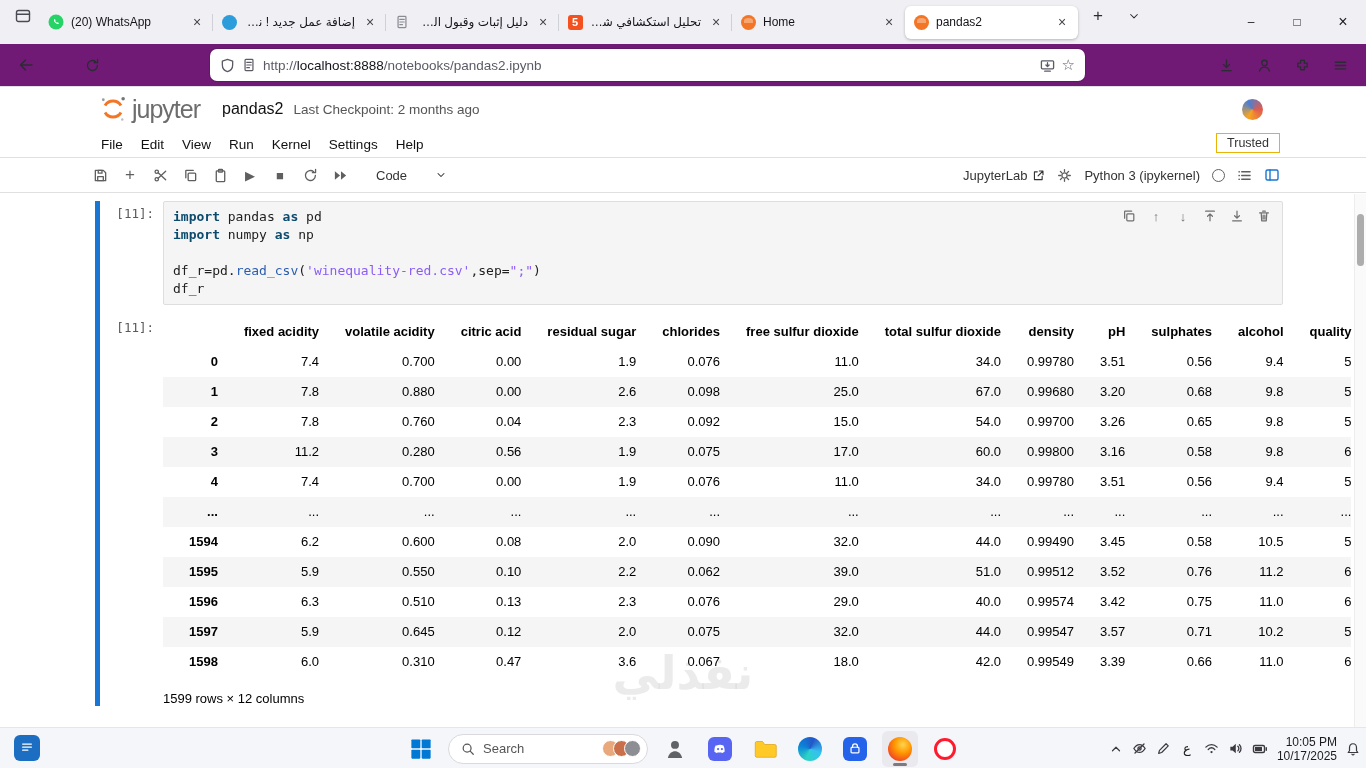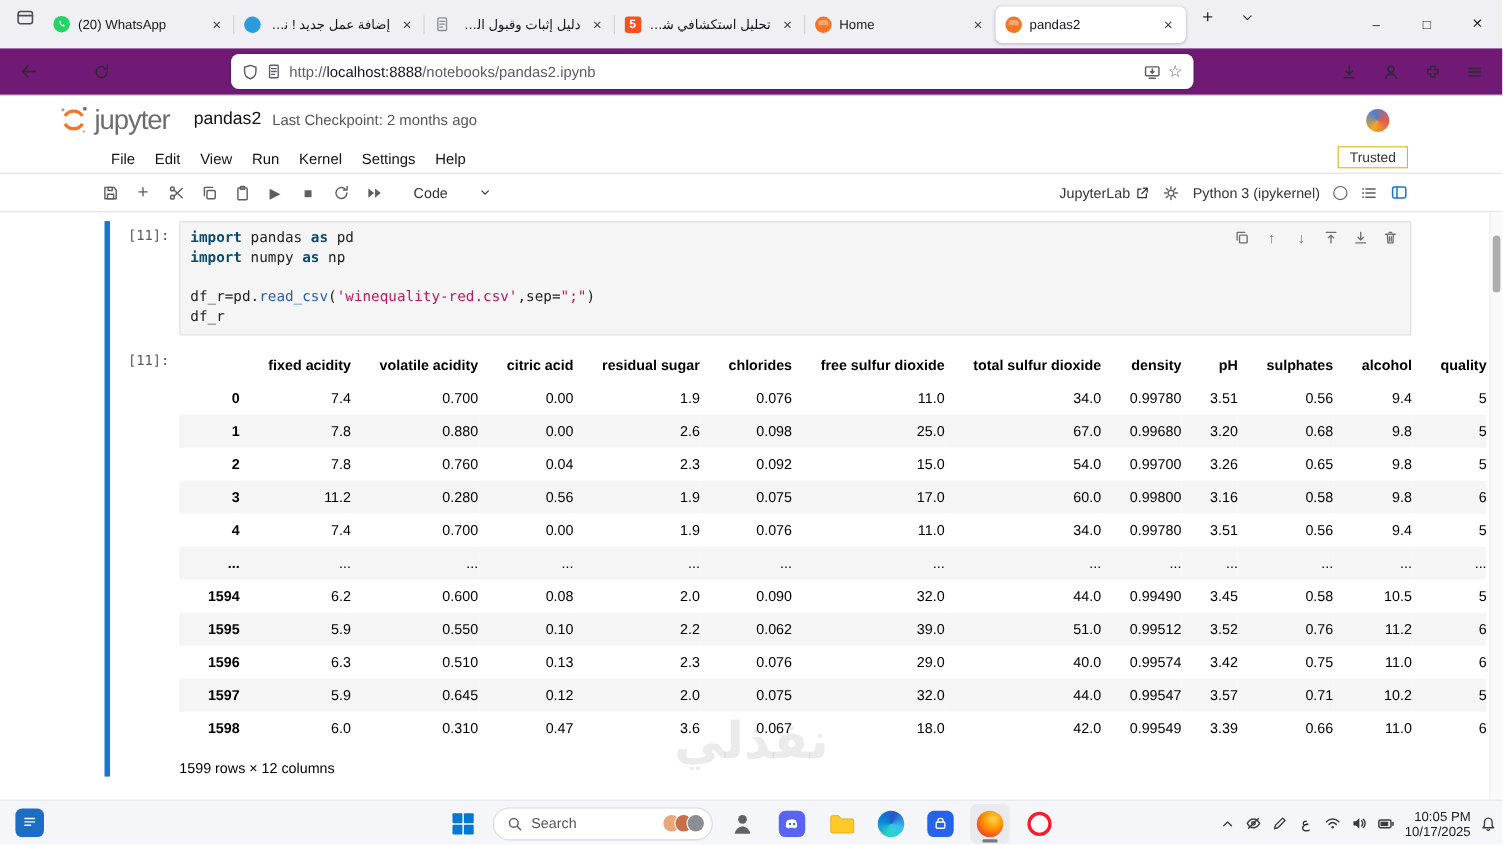--- a/index.html
+++ b/index.html
@@ -34,21 +34,21 @@
   .nav-btn.reload { margin-left:34px; }
   .urlbar { margin-left:102px; width:875px; height:32px; background:#fff; border-radius:7px; box-shadow:0 0 0 1px rgba(0,0,0,.12); display:flex; align-items:center; padding:0 10px; gap:7px; }
   .urlbar .url-text { flex:1; font-size:13.5px; color:#5b5b66; white-space:nowrap; overflow:hidden; }
   .url-domain { color:#15141a; }
   .url-icon { color:#5b5b66; display:flex; align-items:center; }
   .star-glyph { font-size:15px; color:#5b5b66; }
   .nav-right { margin-left:auto; display:flex; align-items:center; gap:6px; color:#2b2b33; }
 
   
   .content { position:absolute; top:87px; left:0; right:0; bottom:41px; background:#fff; overflow:hidden; }
-  .jp-header { height:44px; display:flex; align-items:center; padding-left:52px; position:relative; }
+  .jp-header { height:44px; display:flex; align-items:center; padding-left:98px; position:relative; }
   .jp-logo { display:flex; align-items:flex-end; gap:4px; }
   .jp-logo-text { font-size:25px; color:#6d6d6d; letter-spacing:-1px; }
   .jp-title { font-size:16px; color:#111; margin-left:22px; }
   .jp-checkpoint { font-size:13.5px; color:#555; margin-left:10px; }
   .badge-swirl { position:absolute; right:103px; top:12px; width:21px; height:21px; border-radius:50%; background:conic-gradient(from 210deg,#f6a623,#4d7fd0,#e25b4e,#f6a623); }
   .jp-menubar { height:27px; display:flex; align-items:center; padding-left:92px; border-bottom:1px solid #e0e0e0; position:relative; }
   .menu-item { font-size:13.5px; color:#111; padding:3px 9px; border-radius:3px; }
   .trusted { position:absolute; right:86px; top:2px; font-size:12.5px; color:#333; border:1px solid #eab308; padding:2px 10px; background:#fff; }
   .jp-toolbar { height:35px; display:flex; align-items:center; padding-left:86px; border-bottom:1px solid #e0e0e0; gap:2px; color:#5f5f5f; }
   .tb-btn { width:28px; height:26px; border:none; background:transparent; border-radius:4px; color:#5f5f5f; display:flex; align-items:center; justify-content:center; font-size:13px; }
@@ -60,21 +60,21 @@
 
   
   .nb { padding:8px 83px 0 95px; position:relative; }
   .cellwrap { border-left:5px solid #1976d2; }
   .cellrow { display:flex; }
   .prompt { width:63px; flex:none; text-align:right; padding:5px 9px 0 0; font-family:"DejaVu Sans Mono","Liberation Mono",monospace; font-size:12.5px; color:#5a5a5a; }
   .editor { flex:1; background:#f5f5f5; border:1px solid #dedede; border-radius:2px; padding:6px 9px; position:relative; font-family:"DejaVu Sans Mono","Liberation Mono",monospace; font-size:13px; line-height:18px; color:#212121; }
   .celltoolbar { position:absolute; top:3px; right:6px; display:flex; gap:3px; }
   .ct-btn { width:24px; height:22px; border:none; background:transparent; color:#6f6f6f; display:flex; align-items:center; justify-content:center; font-size:13px; border-radius:3px; }
   .tok-kw { color:#0c4a6e; font-weight:bold; }
-  .tok-st { color:#be185d; }
+  .tok-st { color:#8b5cf6; }
   .tok-fn { color:#2a5db0; }
   .tok-pl { color:#212121; }
   .outrow { margin-top:10px; }
   .outarea { flex:1; padding-top:2px; }
   .df-table { border-collapse:collapse; font-size:13px; color:#000; }
   .df-table th,.df-table td { text-align:right; padding:7px 0 8px 26px; white-space:nowrap; font-weight:normal; }
   .df-table thead th { font-weight:bold; }
   .df-table tbody th { font-weight:bold; }
   .df-table tbody tr:nth-child(even) { background:#f5f5f5; }
   .df-summary { margin:14px 0 0 0; font-size:13px; color:#000; }

